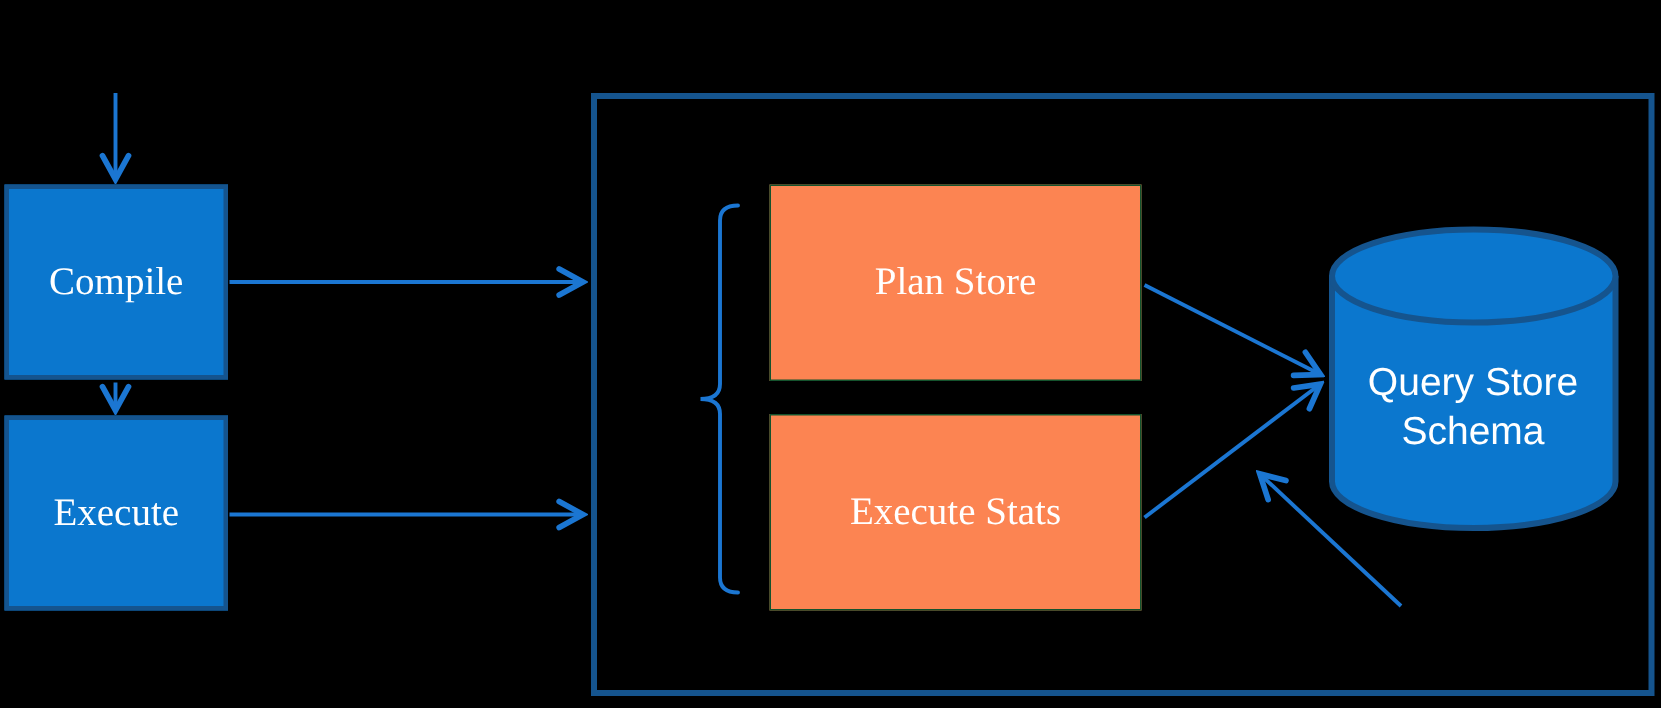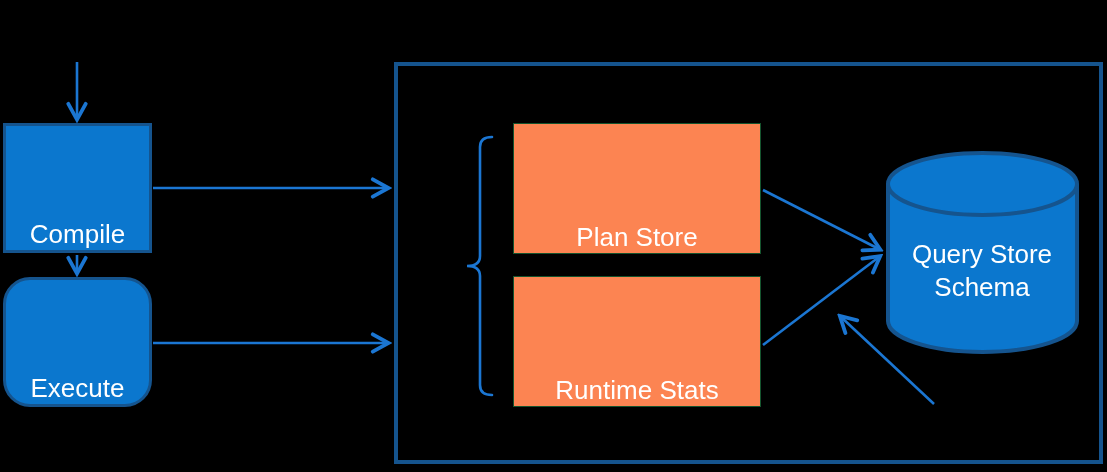--- a/index.html
+++ b/index.html
@@ -12,37 +12,38 @@
     width: 1107px;
     height: 472px;
     background: #000000;
     overflow: hidden;
     font-family: "Liberation Sans", "DejaVu Sans", sans-serif;
   }
   .node {
     position: absolute;
     box-sizing: border-box;
     display: flex;
-    align-items: flex-end;
+    align-items: center;
     justify-content: center;
     color: #ffffff;
     font-size: 26px;
     text-align: center;
     line-height: 1.25;
+    font-family: Liberation Serif, serif;
   }
   .blue-box {
     background: #0b77ce;
     border: 3px solid #15548e;
   }
   .orange-box {
     background: #fc8452;
     border: 1px solid #14532d;
   }
   .compile-box { left: 3px; top: 123px; width: 149px; height: 130px; }
-  .execute-box { left: 3px; top: 277px; width: 149px; height: 130px; border-radius: 27px; }
+  .execute-box { left: 3px; top: 277px; width: 149px; height: 130px; }
   .container-box {
     position: absolute;
     box-sizing: border-box;
     left: 394px; top: 62px; width: 709px; height: 402px;
     border: 4px solid #15548e;
     background: transparent;
   }
   .plan-store-box { left: 513px; top: 123px; width: 248px; height: 131px; }
   .runtime-stats-box { left: 513px; top: 276px; width: 248px; height: 131px; }
   .overlay-svg {
@@ -69,21 +70,21 @@
     <span>Compile</span>
   </div>
   <div class="node blue-box execute-box">
     <span>Execute</span>
   </div>
 
   <div class="node orange-box plan-store-box">
     <span>Plan Store</span>
   </div>
   <div class="node orange-box runtime-stats-box">
-    <span>Runtime Stats</span>
+    <span>Execute Stats</span>
   </div>
 
   <svg class="overlay-svg" viewBox="0 0 1107 472" xmlns="http://www.w3.org/2000/svg">
     <defs>
       <marker id="arrowhead" viewBox="0 0 14 14" refX="11" refY="7" markerWidth="8.5" markerHeight="8.5" orient="auto">
         <path d="M2,1.5 L12,7 L2,12.5" fill="none" stroke="#1b76d2" stroke-width="2.4" stroke-linecap="round"></path>
       </marker>
     </defs>
 
     <line x1="77" y1="62" x2="77" y2="118" stroke="#1b76d2" stroke-width="2.6" marker-end="url(#arrowhead)"></line>

